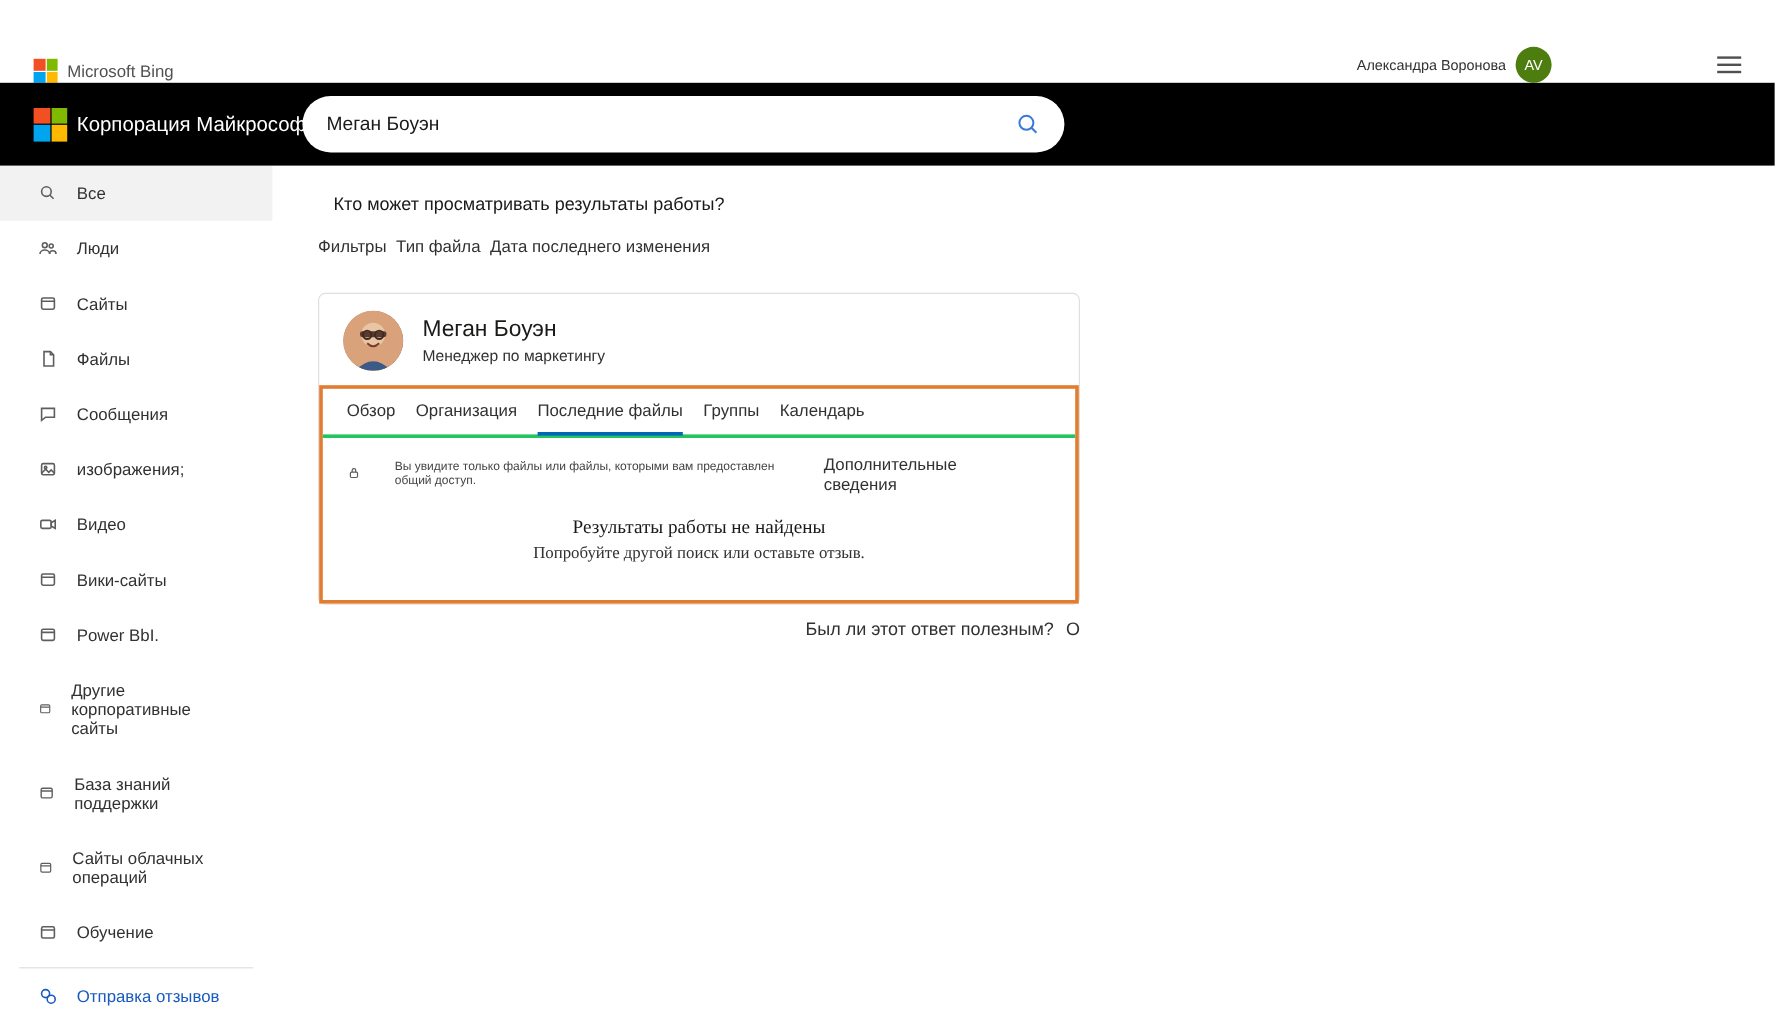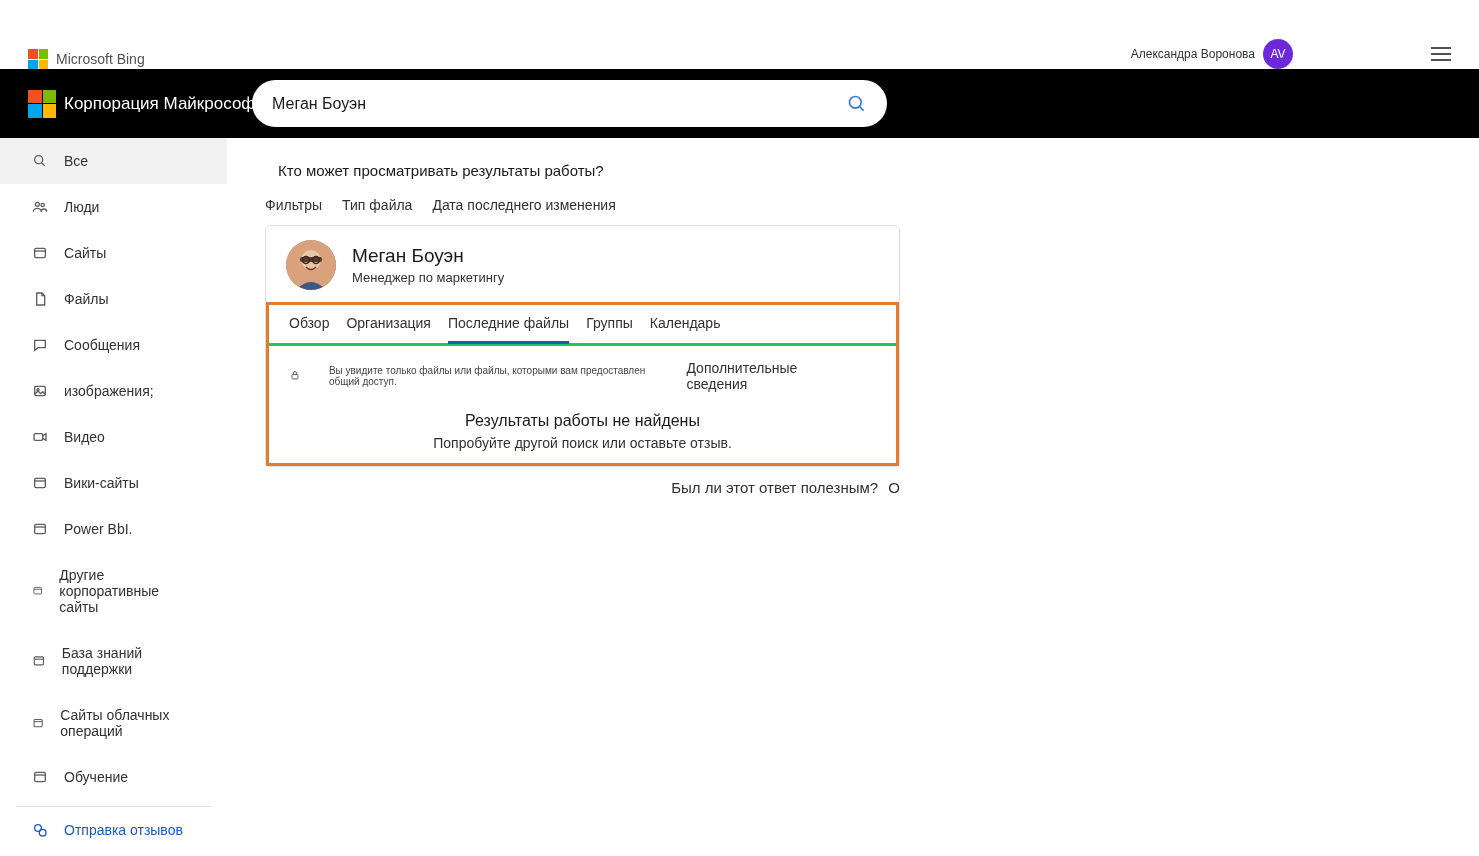--- a/index.html
+++ b/index.html
@@ -42,21 +42,21 @@
 
 .top-right {
   margin-left:auto;
   display:flex;
   align-items:center;
   gap:8px;
 }
 .user-name { font-size:12px; color:#323130; }
 .avatar-circle {
   width:30px; height:30px; border-radius:50%;
-  background:#6d28d9;
+  background:#4d7c0f;
   color:#fff;
   display:flex;
   align-items:center;
   justify-content:center;
   font-size:12px;
   font-weight:500;
 }
 .hamburger {
   margin-left:130px;
   width:20px; height:14px;
@@ -140,23 +140,23 @@
   position:relative;
 }
 .subheading {
   font-size:15px;
   color:#1b1a19;
   margin-bottom:18px;
   margin-left:13px;
 }
 .filters-row {
   display:flex;
-  gap:20px;
+  gap:8px;
   font-size:14px;
-  margin-bottom:12px;
+  margin-bottom:31px;
 }
 .filters-row .label { color:#323130; }
 .filters-row .chip { color:#323130; cursor:pointer; }
 
 .person-card {
   width:635px;
   border:1px solid #e1dfdd;
   border-radius:6px;
   position:relative;
   overflow:visible;
@@ -207,21 +207,22 @@
   gap:28px;
   padding:14px 20px 10px 20px;
   font-size:10px;
 }
 .info-bar .lock-icon { width:14px; height:14px; color:#605e5c; }
 .info-bar .note { color:#444; }
 .info-bar .more { margin-left:auto; margin-right:40px; font-size:14px; color:#323130; cursor:pointer; }
 
 .empty-state {
   text-align:center;
-  padding:10px 0 12px 0;
+  padding:10px 0 30px 0;
+  font-family:Liberation Serif, serif;
 }
 .empty-state .headline { font-size:16px; margin-bottom:5px; }
 .empty-state .subline { font-size:14px; color:#323130; }
 
 .feedback-line {
   width:635px;
   text-align:right;
   font-size:15px;
   color:#323130;
   margin-top:12px;

